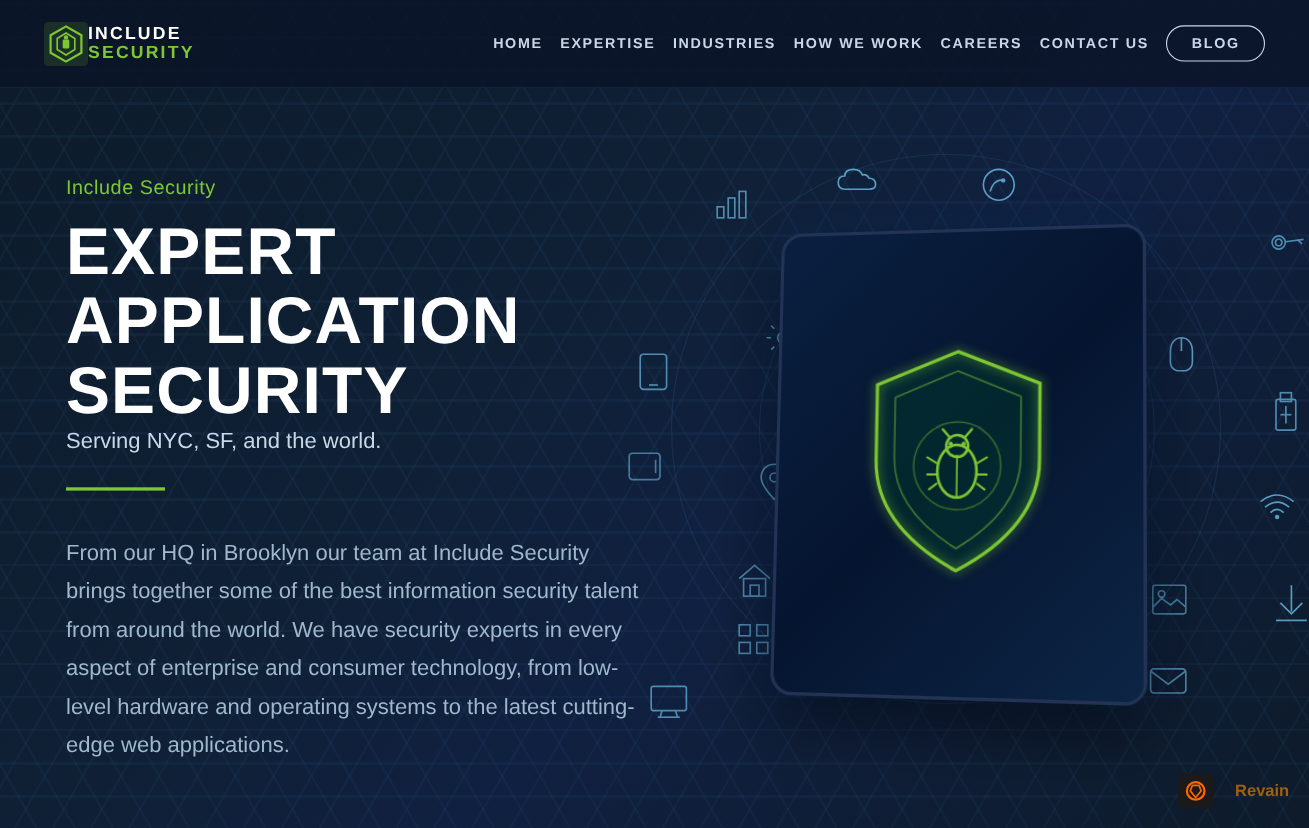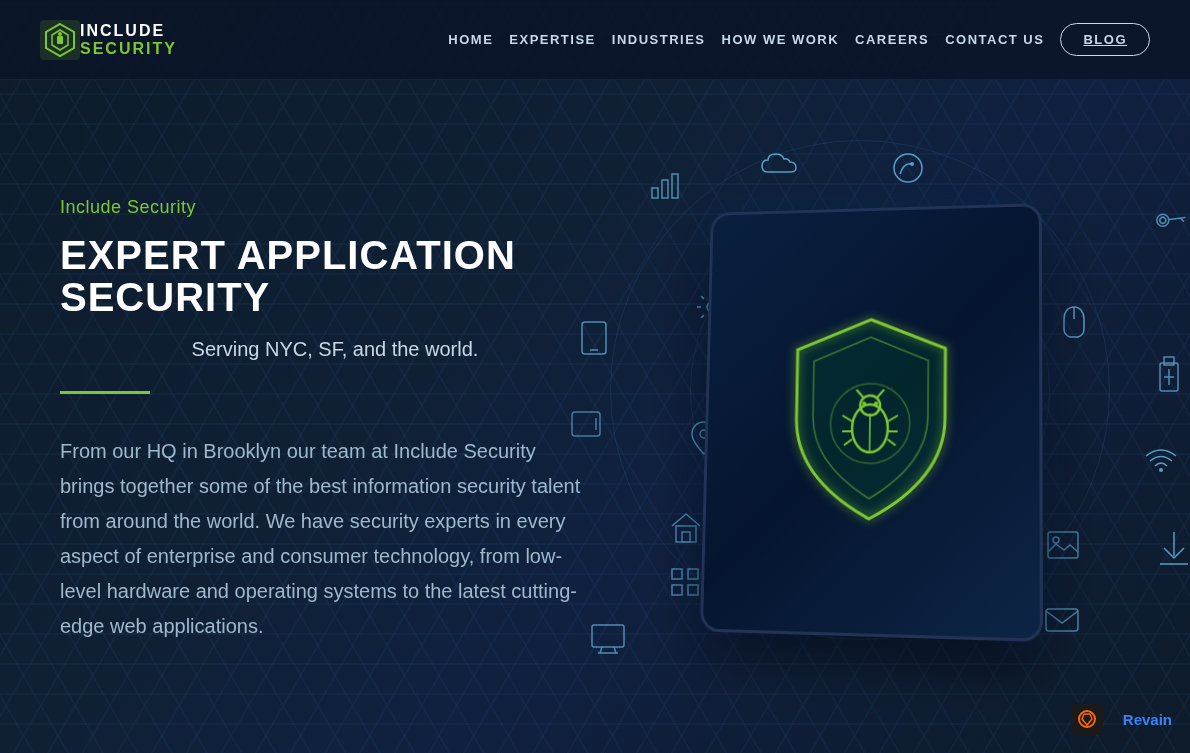--- a/index.html
+++ b/index.html
@@ -114,21 +114,20 @@
       border: 1.5px solid #c8d8e8;
       border-radius: 20px;
       padding: 8px 22px;
       color: #c8d8e8;
       font-size: 13px;
       font-weight: 600;
       letter-spacing: 1.5px;
       text-transform: uppercase;
       cursor: pointer;
       background: transparent;
-      text-decoration: underline;
     }
 
     
     .hero {
       position: relative;
       z-index: 5;
       display: flex;
       align-items: flex-start;
       height: calc(753px - 80px);
       padding: 0 0 0 60px;
@@ -139,39 +138,37 @@
       padding-top: 80px;
       z-index: 10;
     }
 
     .hero-subtitle {
       color: #7dc832;
       font-size: 18px;
       font-weight: 400;
       margin-bottom: 16px;
       letter-spacing: 0.5px;
-      margin-top: 37px;
     }
 
     .hero-title {
       color: #ffffff;
-      font-size: 40px;
+      font-size: 60px;
       font-weight: 800;
       line-height: 1.05;
       text-transform: uppercase;
       letter-spacing: 1px;
-      margin-bottom: 20px;
+      margin-bottom: 4px;
     }
 
     .hero-tagline {
       color: #c8d8e8;
       font-size: 20px;
       font-weight: 300;
       margin-bottom: 30px;
-      text-align: center;
     }
 
     .hero-divider {
       width: 90px;
       height: 3px;
       background: #7dc832;
       margin-bottom: 40px;
     }
 
     .hero-description {
@@ -228,21 +225,21 @@
 
     
     .revain-badge {
       position: absolute;
       bottom: 18px;
       right: 18px;
       z-index: 20;
       display: flex;
       align-items: center;
       gap: 20px;
-      color: #3b82f6;
+      color: #a16207;
       font-size: 15px;
       font-weight: 600;
       padding-left: 16px;
     }
 
     .revain-icon {
       width: 32px;
       height: 32px;
       background: #1a1a1a;
       border-radius: 6px;

